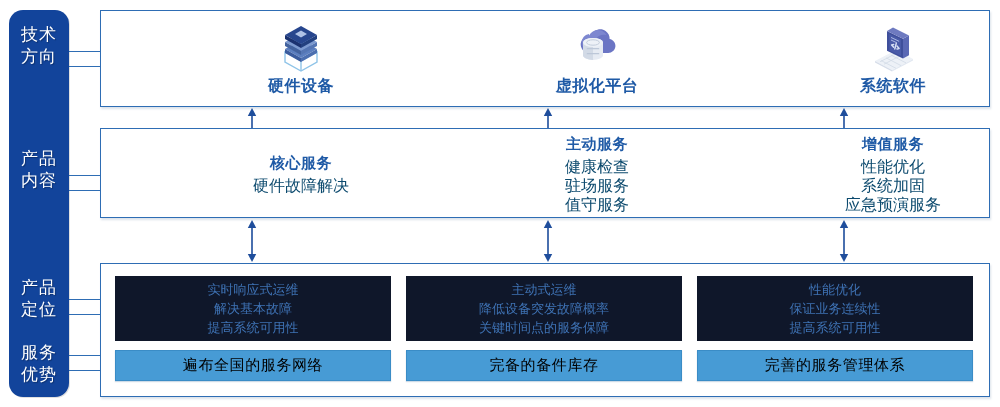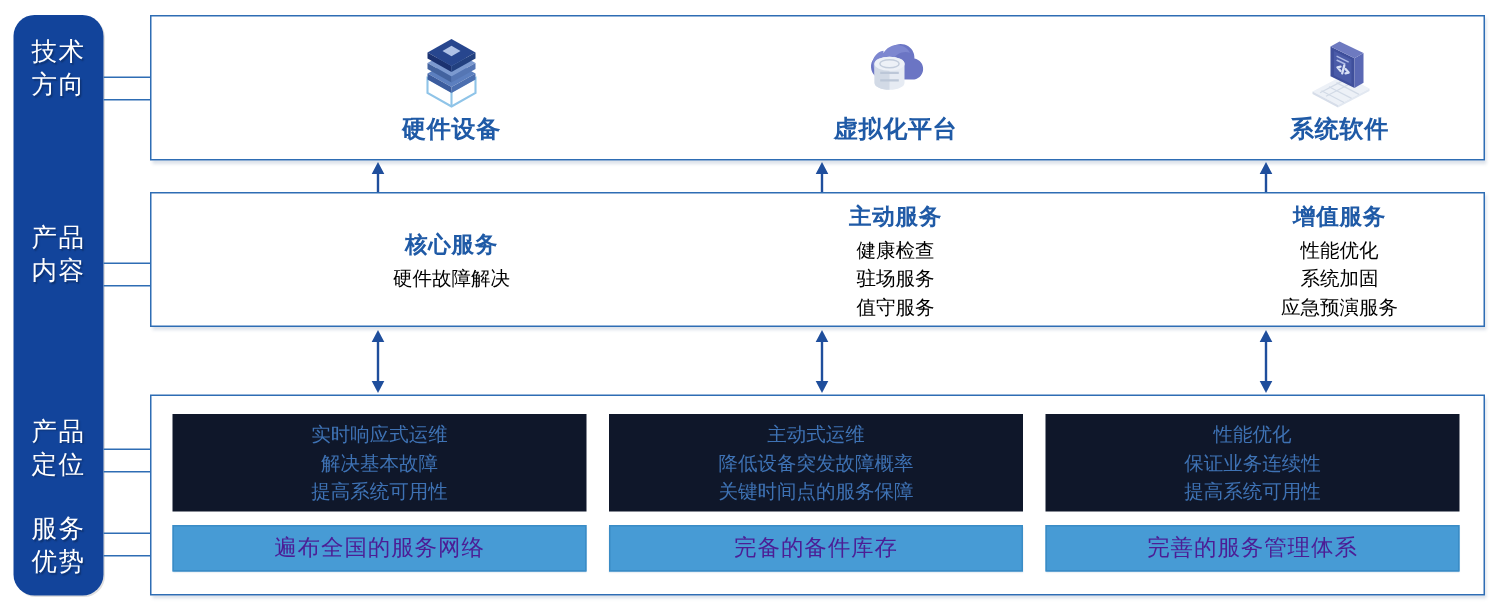--- a/index.html
+++ b/index.html
@@ -90,22 +90,22 @@
   }
   .content-head{
     font-size:15px;
     font-weight:bold;
     color:#1F5AA6;
     letter-spacing:.5px;
     margin-bottom:3px;
     white-space:nowrap;
   }
   .content-item{
-    font-size:13px;
-    color:#000000;
+    font-size:16px;
+    color:#0c4a6e;
     line-height:19px;
     white-space:nowrap;
   }
 
   
   .bottom-col{
     position:absolute;
     top:12px;
     width:276px;
   }
@@ -125,21 +125,21 @@
   }
   .blue-ribbon{
     margin-top:9px;
     height:31px;
     background:#479BD5;
     border:1px solid #3A8CC6;
     box-sizing:border-box;
     display:flex;
     align-items:center;
     justify-content:center;
-    color:#4c1d95;
+    color:#000000;
     font-size:15px;
     letter-spacing:.6px;
     white-space:nowrap;
     box-shadow:0 1px 1px rgba(60,110,160,.25);
   }
 
   
   .arrow{ position:absolute; }
 </style>
 </head>

